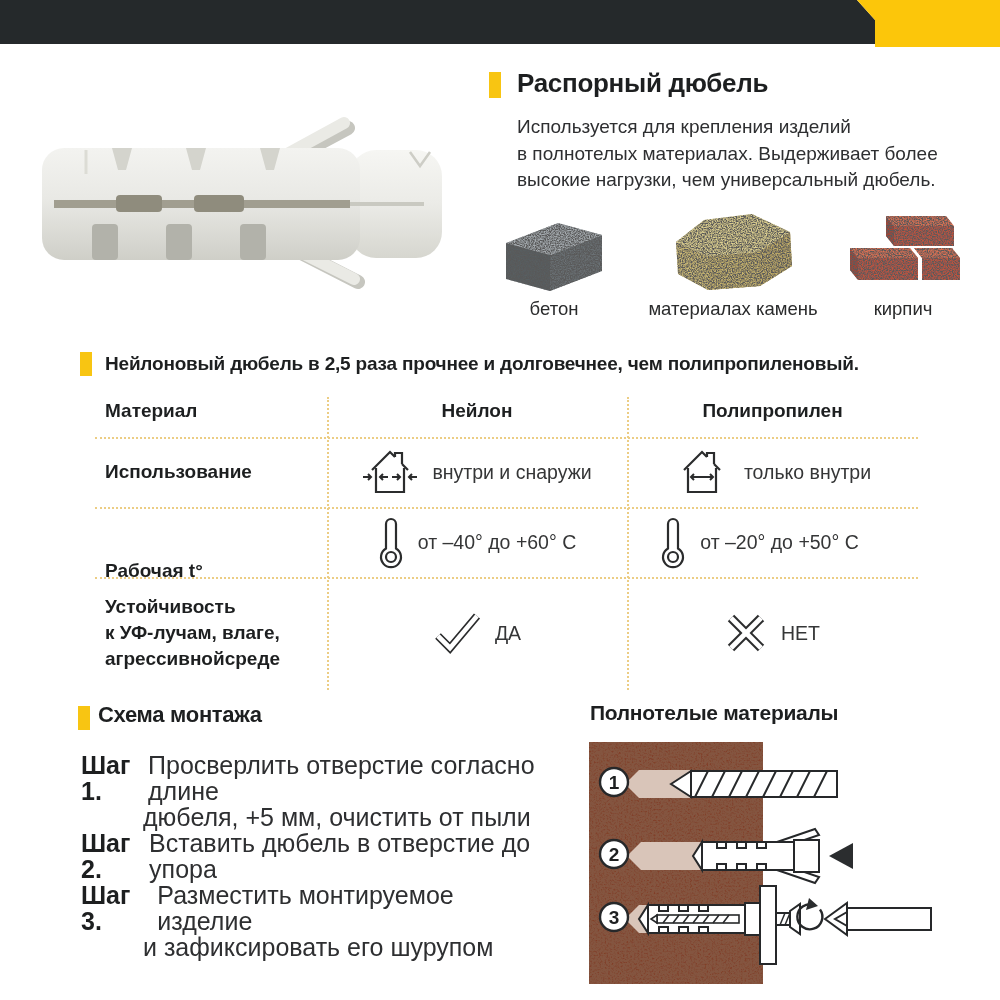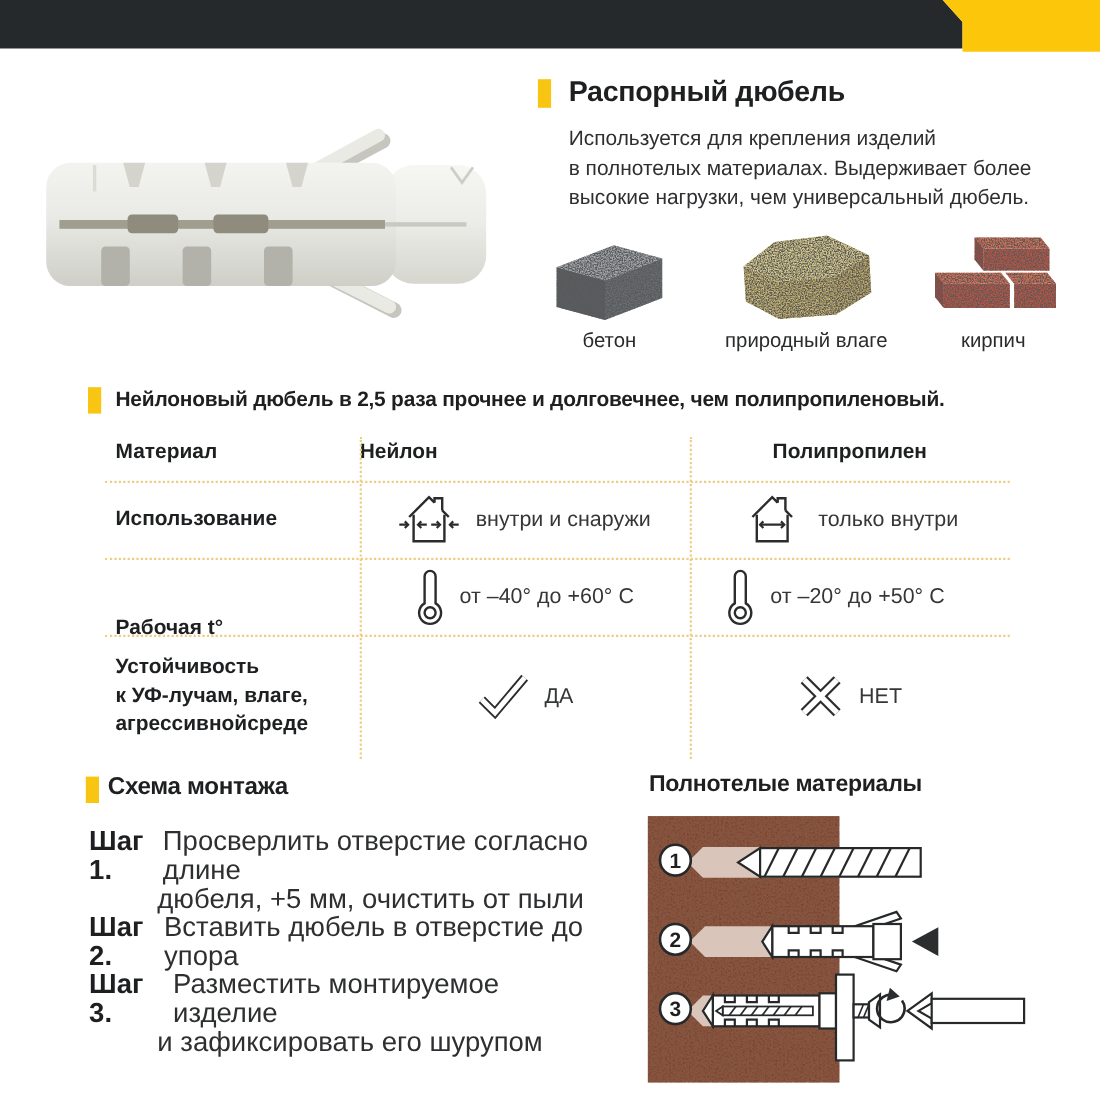--- a/index.html
+++ b/index.html
@@ -121,41 +121,41 @@
   <div class="abs mat-label" style="left:496px;top:298px;width:116px">бетон</div>
 
   <svg class="abs" style="left:660px;top:206px" width="146" height="90" viewBox="0 0 146 90">
     <g filter="url(#texSoft)">
       <polygon points="16,36 44,14 92,8 130,26 98,46 48,50" fill="#ddd092"></polygon>
       <polygon points="16,36 48,50 98,46 130,26 132,60 100,80 48,84 18,68" fill="#cebc77"></polygon>
       <polygon points="48,50 98,46 100,80 48,84" fill="#c4b06a" opacity="0.65"></polygon>
       <polygon points="98,46 130,26 132,60 100,80" fill="#b8a35e" opacity="0.55"></polygon>
     </g>
   </svg>
-  <div class="abs mat-label" style="left:633px;top:298px;width:200px">природный влаге</div>
+  <div class="abs mat-label" style="left:633px;top:298px;width:200px">материалах камень</div>
 
   <svg class="abs" style="left:846px;top:208px" width="114" height="86" viewBox="0 0 114 86">
     <g filter="url(#texSoft)">
       <polygon points="40,8 100,8 108,18 48,18" fill="#dd7352"></polygon>
       <rect x="48" y="18" width="60" height="20" fill="#c3523a"></rect>
       <polygon points="40,8 48,18 48,38 40,28" fill="#a8432e"></polygon>
       <polygon points="4,40 64,40 72,50 12,50" fill="#dd7352"></polygon>
       <rect x="12" y="50" width="60" height="22" fill="#c3523a"></rect>
       <polygon points="4,40 12,50 12,72 4,62" fill="#a8432e"></polygon>
       <polygon points="68,40 106,40 114,50 76,50" fill="#dd7352"></polygon>
       <rect x="76" y="50" width="38" height="22" fill="#c3523a"></rect>
     </g>
   </svg>
   <div class="abs mat-label" style="left:848px;top:298px;width:110px">кирпич</div>
 
   <div class="abs marker" style="left:80px;top:352px;height:24px"></div>
   <div class="abs claim" style="left:105px;top:353px">Нейлоновый дюбель в 2,5 раза прочнее и долговечнее, чем полипропиленовый.</div>
 
   <div class="abs th" style="left:105px;top:400px">Материал</div>
-  <div class="abs th" style="left:327px;top:400px;width:300px;text-align:left">Нейлон</div>
+  <div class="abs th" style="left:327px;top:400px;width:300px;text-align:center">Нейлон</div>
   <div class="abs th" style="left:627px;top:400px;width:291px;text-align:center">Полипропилен</div>
 
   <div class="abs hline" style="left:95px;top:437px;width:823px"></div>
   <div class="abs hline" style="left:95px;top:507px;width:823px"></div>
   <div class="abs hline" style="left:95px;top:577px;width:823px"></div>
   <div class="abs vline" style="left:327px;top:397px;height:293px"></div>
   <div class="abs vline" style="left:627px;top:397px;height:293px"></div>
 
   <div class="abs row-label" style="left:105px;top:437px;height:70px;display:flex;align-items:center">Использование</div>
 

